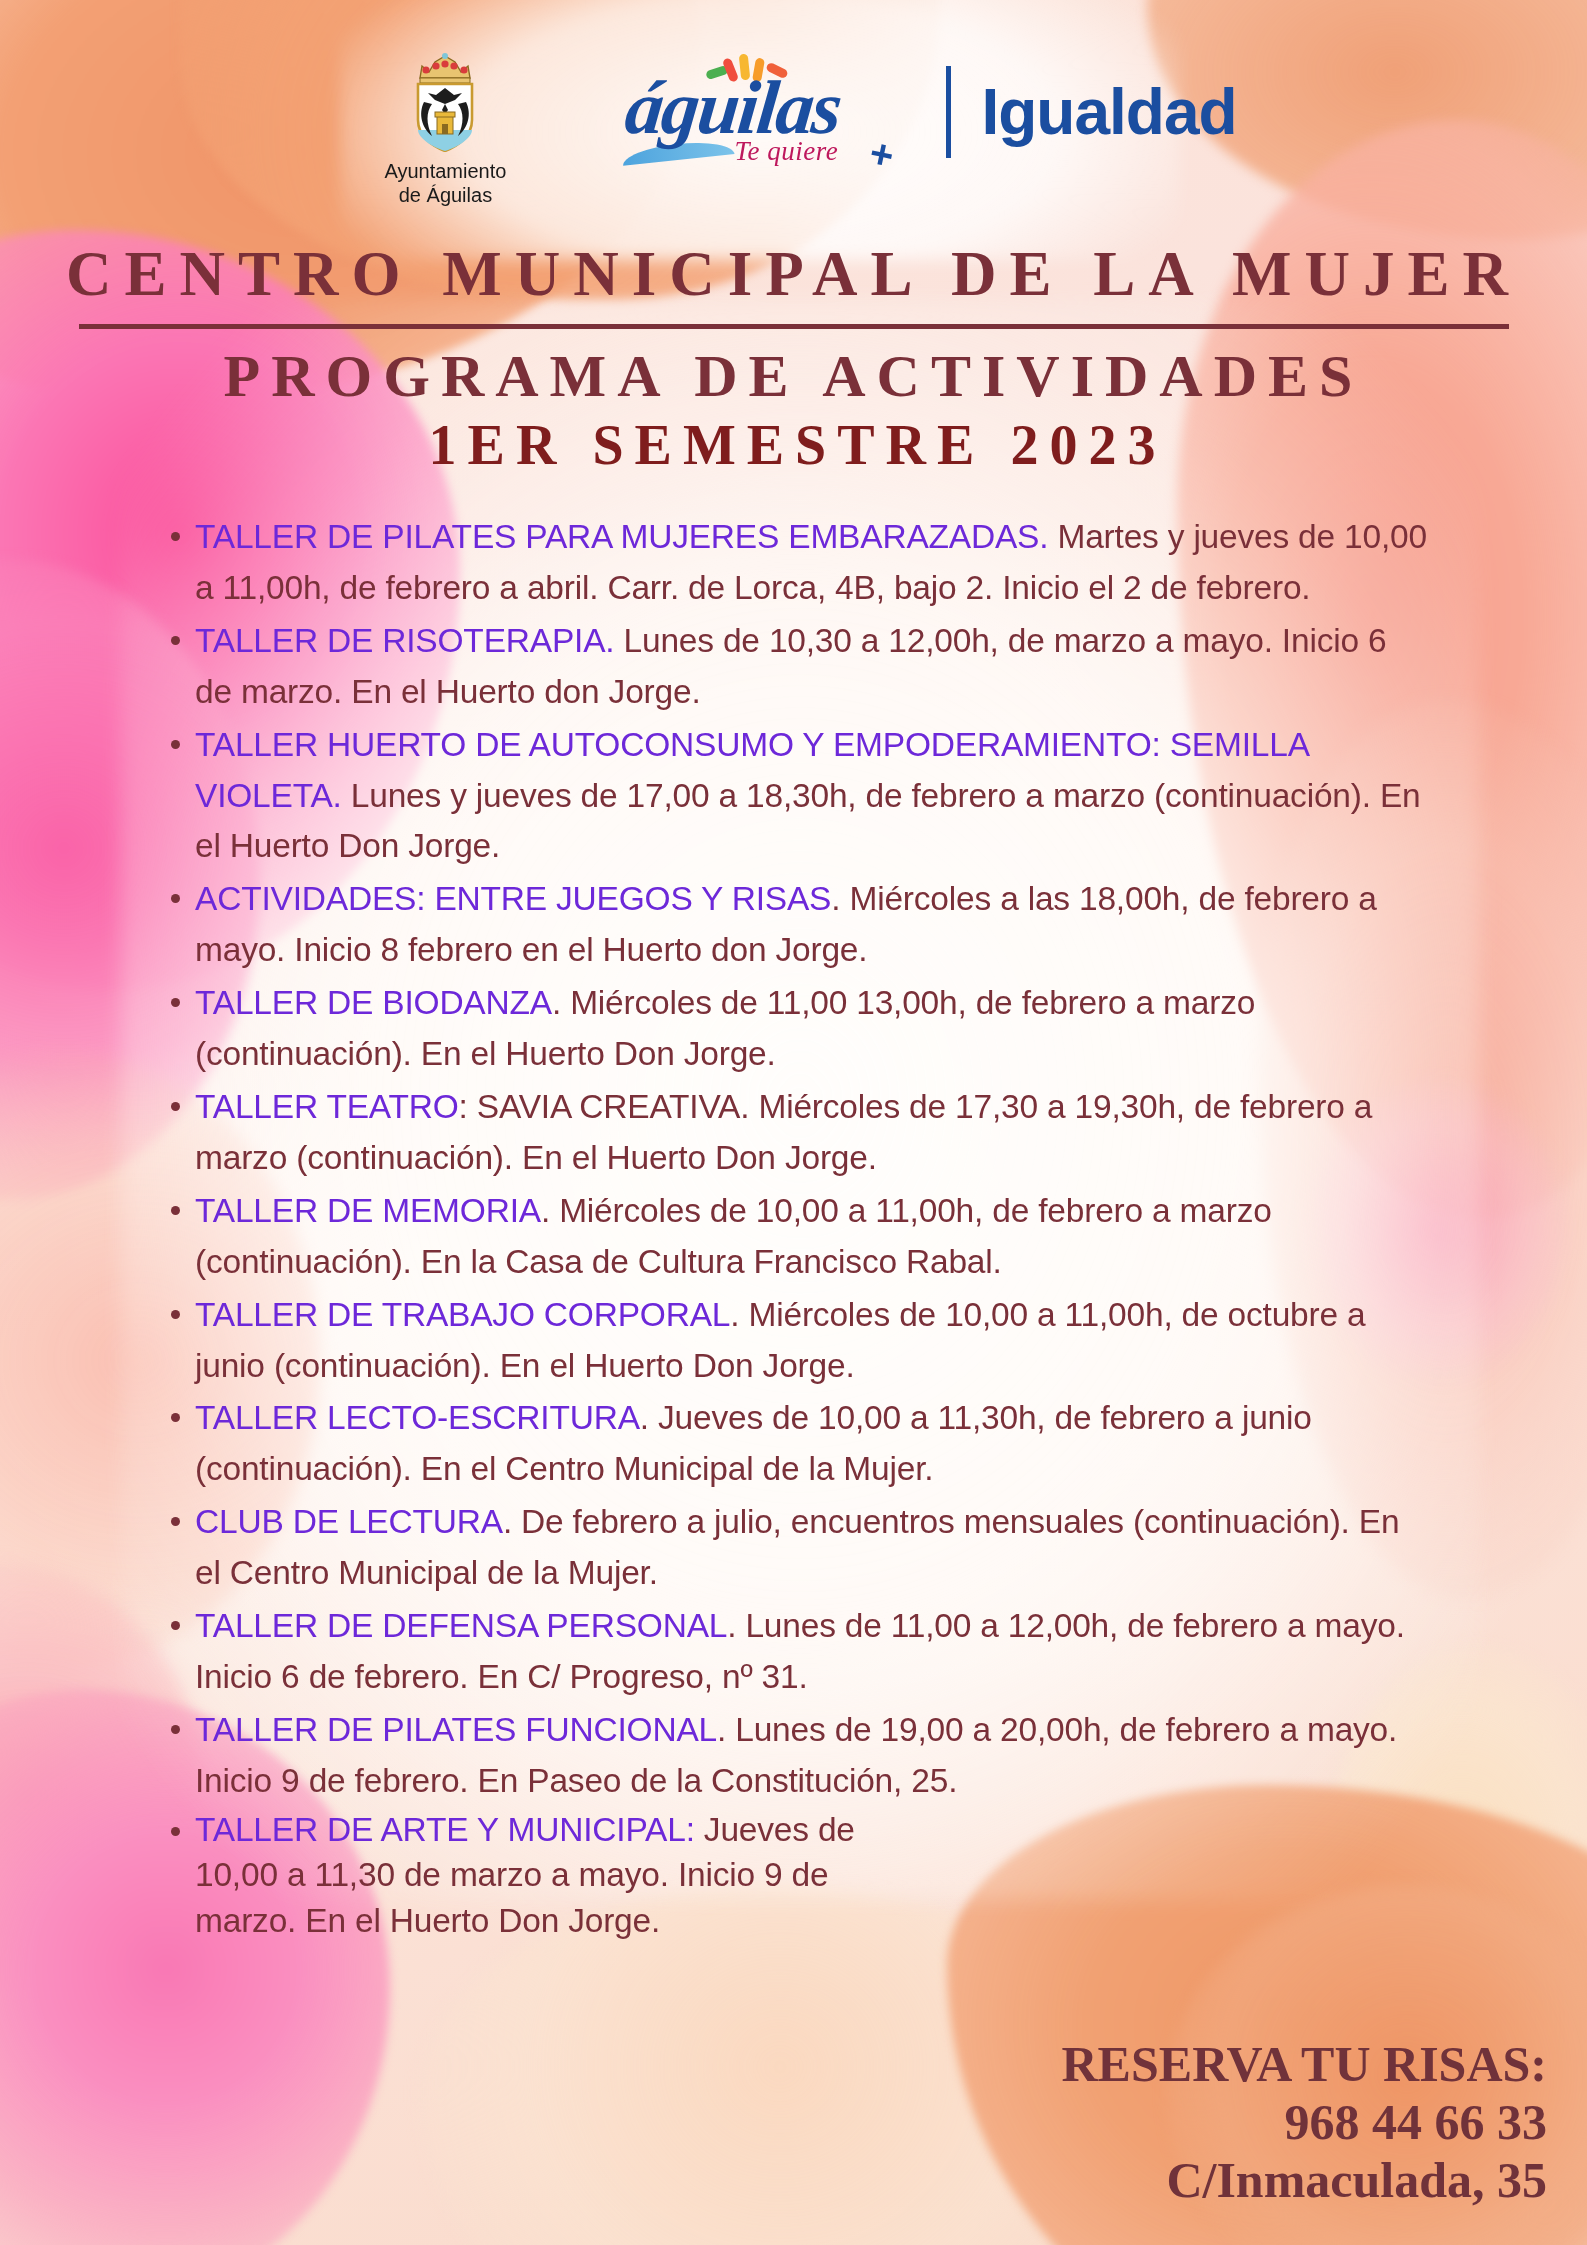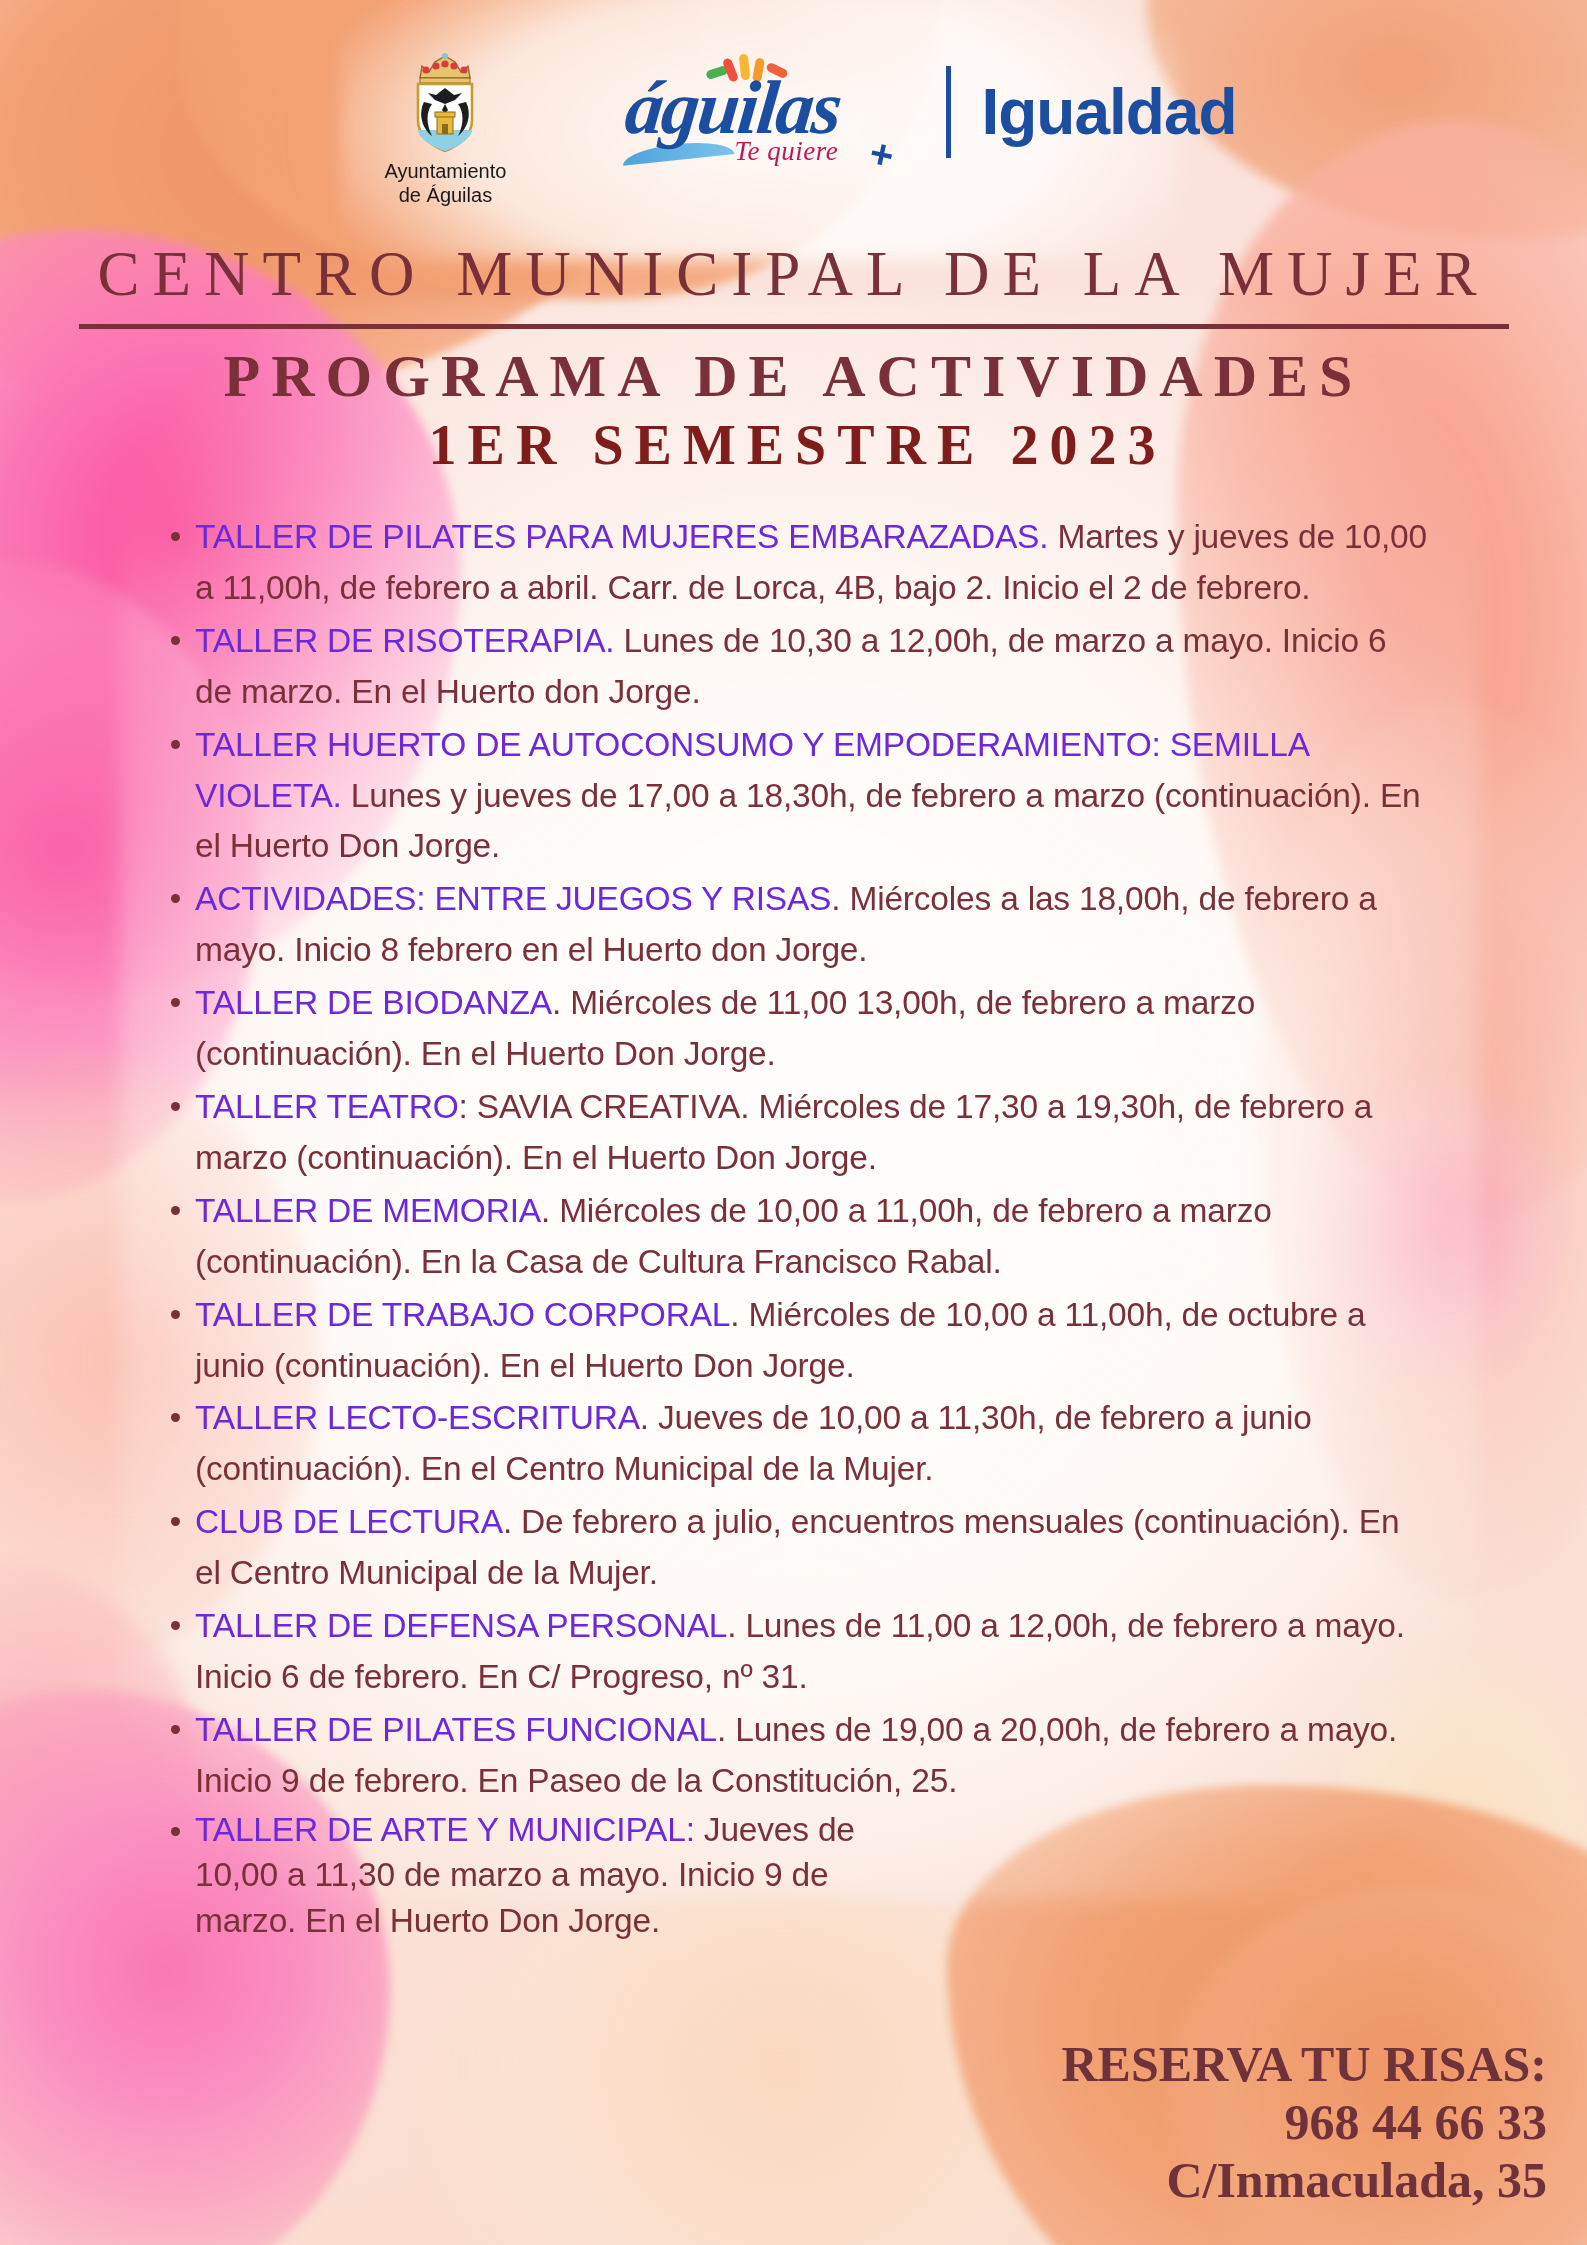--- a/index.html
+++ b/index.html
@@ -184,21 +184,21 @@
   .ray{position:absolute;border-radius:6px;}
   .divider-bar{width:5px;height:92px;background:#1b4ea0;}
   .igualdad{
     font-family:"Liberation Sans",sans-serif;font-weight:bold;
     font-size:64px;color:#1b4ea0;letter-spacing:-1px;
   }
 
   
   .title-zone{position:absolute;left:0;top:238px;width:1587px;text-align:center;}
   .t1{
-    font-family:"Liberation Serif",serif;font-weight:normal;
+    font-family:"Liberation Serif",serif;font-weight:bold;
     font-size:63px;color:#7a3039;letter-spacing:13px;
     white-space:nowrap;
   }
   .rule{
     width:1430px;height:5px;background:#7a3039;
     margin:13px auto 12px auto;
   }
   .t2{
     font-family:"Liberation Serif",serif;font-weight:bold;
     font-size:60px;color:#7a3039;letter-spacing:11px;

